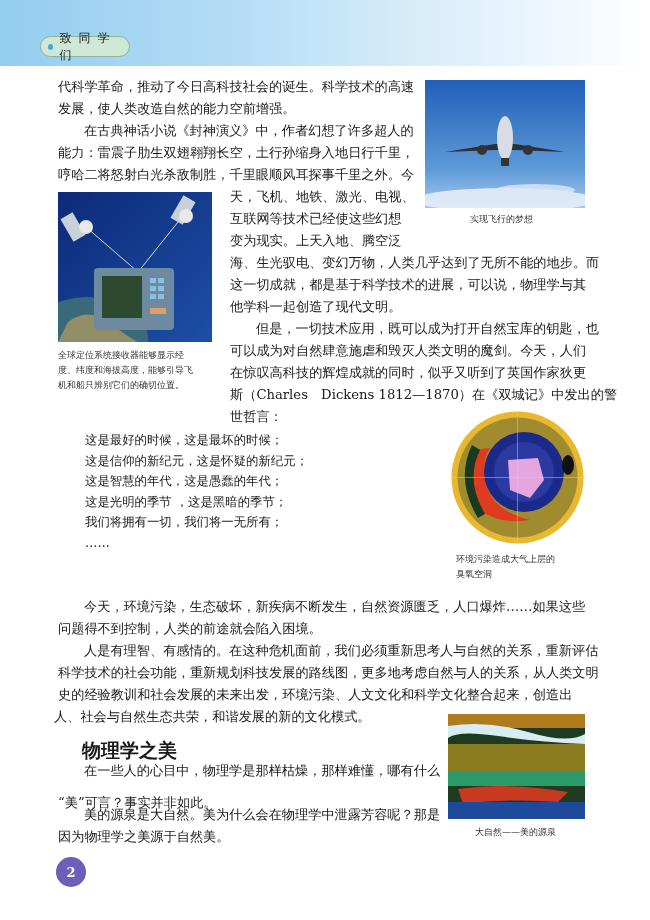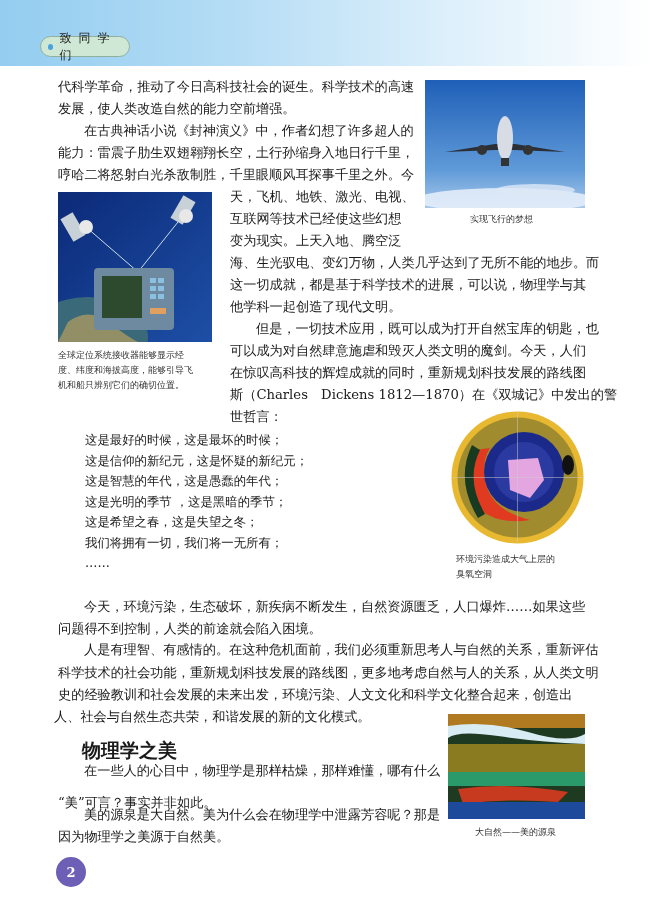--- a/index.html
+++ b/index.html
@@ -42,38 +42,37 @@
 <p class="p" style="left:58px;top:164px;">哼哈二将怒射白光杀敌制胜，千里眼顺风耳探事千里之外。今</p>
 <p class="p" style="left:230px;top:186px;">天，飞机、地铁、激光、电视、</p>
 <p class="p" style="left:230px;top:208px;">互联网等技术已经使这些幻想</p>
 <p class="p" style="left:230px;top:230px;">变为现实。上天入地、腾空泛</p>
 <p class="p" style="left:230px;top:252px;">海、生光驭电、变幻万物，人类几乎达到了无所不能的地步。而</p>
 <p class="p" style="left:230px;top:274px;">这一切成就，都是基于科学技术的进展，可以说，物理学与其</p>
 <p class="p" style="left:230px;top:296px;">他学科一起创造了现代文明。</p>
 
 <p class="p indent" style="left:230px;top:318px;">但是，一切技术应用，既可以成为打开自然宝库的钥匙，也</p>
 <p class="p" style="left:230px;top:340px;">可以成为对自然肆意施虐和毁灭人类文明的魔剑。今天，人们</p>
-<p class="p" style="left:230px;top:362px;">在惊叹高科技的辉煌成就的同时，重新规划科技发展的路线图</p>
+<p class="p" style="left:230px;top:362px;">在惊叹高科技的辉煌成就的同时，似乎又听到了英国作家狄更</p>
 <p class="p" style="left:230px;top:384px;">斯（Charles　Dickens 1812—1870）在《双城记》中发出的警</p>
 <p class="p" style="left:230px;top:406px;">世哲言：</p>
 
 <div class="poem">
   <div>这是最好的时候，这是最坏的时候；</div>
   <div>这是信仰的新纪元，这是怀疑的新纪元；</div>
   <div>这是智慧的年代，这是愚蠢的年代；</div>
   <div>这是光明的季节 ，这是黑暗的季节；</div>
-  <div>这是希望之春，这是失望之冬；</div>
   <div>我们将拥有一切，我们将一无所有；</div>
   <div>……</div>
 </div>
 
 <p class="p indent" style="left:58px;top:596px;">今天，环境污染，生态破坏，新疾病不断发生，自然资源匮乏，人口爆炸……如果这些</p>
 <p class="p" style="left:58px;top:618px;">问题得不到控制，人类的前途就会陷入困境。</p>
 
-<p class="p indent" style="left:58px;top:640px;font-family:Liberation Mono, monospace;">人是有理智、有感情的。在这种危机面前，我们必须重新思考人与自然的关系，重新评估</p>
+<p class="p indent" style="left:58px;top:640px;">人是有理智、有感情的。在这种危机面前，我们必须重新思考人与自然的关系，重新评估</p>
 <p class="p" style="left:58px;top:662px;">科学技术的社会功能，重新规划科技发展的路线图，更多地考虑自然与人的关系，从人类文明</p>
 <p class="p" style="left:58px;top:684px;">史的经验教训和社会发展的未来出发，环境污染、人文文化和科学文化整合起来，创造出</p>
 <p class="p" style="left:54px;top:706px;">人、社会与自然生态共荣，和谐发展的新的文化模式。</p>
 
 <div class="heading">物理学之美</div>
 
 <p class="p indent" style="left:58px;top:760px;">在一些人的心目中，物理学是那样枯燥，那样难懂，哪有什么</p>
 <p class="p" style="left:58px;top:792px;">“美”可言？事实并非如此。</p>
 
 <p class="p indent" style="left:58px;top:804px;">美的源泉是大自然。美为什么会在物理学中泄露芳容呢？那是</p>

